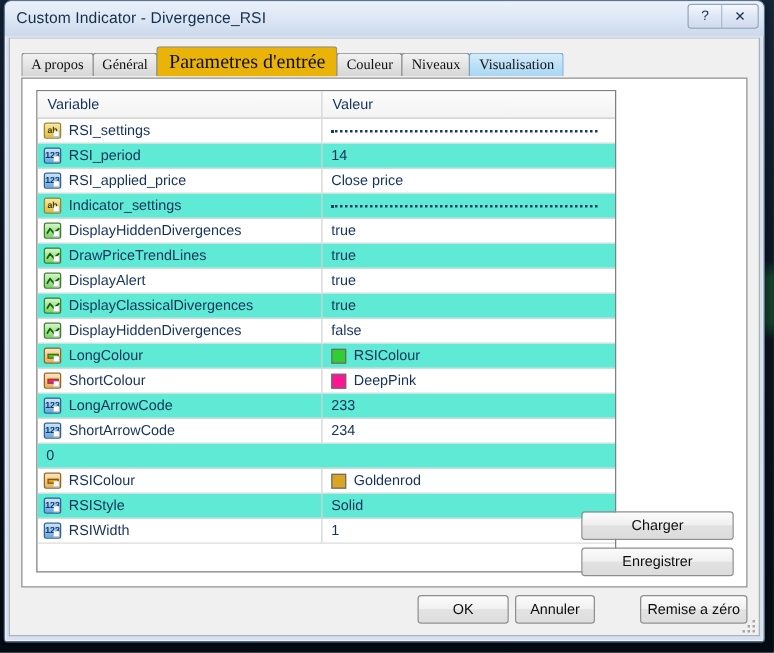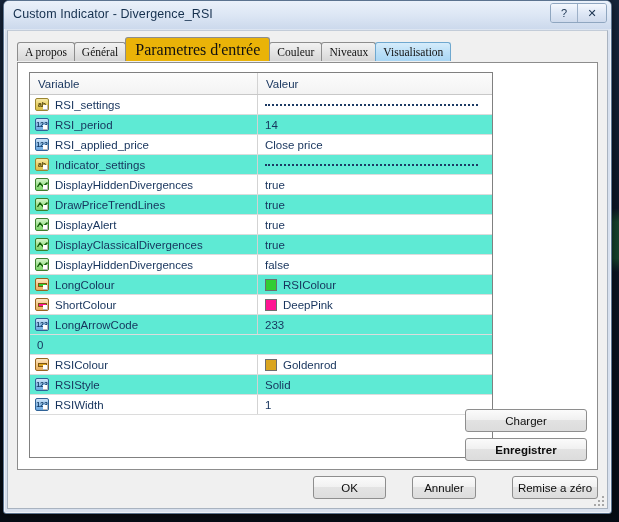--- a/index.html
+++ b/index.html
@@ -286,38 +286,38 @@
     color: #0d0d0d;
     display: flex;
     align-items: center;
     justify-content: center;
     background: linear-gradient(180deg,#fbfbfb 0%, #f0f0f0 48%, #e2e2e2 50%, #dcdcdc 100%);
     border: 1px solid #8e8e8e;
     border-radius: 3px;
     box-sizing: border-box;
   }
   #btn-charger     { top: 346px; }
-  #btn-enregistrer { top: 375px; font-weight: bold; }
+  #btn-enregistrer { top: 375px; }
 
   
   .bottom-btn {
     position: absolute;
     bottom: 9px;
     height: 23px;
     font-size: 11.5px;
     color: #0d0d0d;
     display: flex;
     align-items: center;
     justify-content: center;
     background: linear-gradient(180deg,#fbfbfb 0%, #f1f1f1 48%, #e3e3e3 50%, #dddddd 100%);
     border: 1px solid #8e8e8e;
     border-radius: 3px;
     box-sizing: border-box;
   }
-  #btn-ok      { right: 221px; width: 73px; }
+  #btn-ok      { right: 200px; width: 73px; }
   #btn-annuler { right: 131px; width: 64px; }
   #btn-reset   { right: 9px;   width: 86px; }
 
   #resize-grip {
     position: absolute;
     right: 3px;
     bottom: 2px;
     width: 12px;
     height: 12px;
   }
@@ -486,20 +486,29 @@
                 <span class="val-label">DeepPink</span>
               </div>
             </div>
             <div class="grid-row alt">
               <div class="cell-var">
                 <span class="ticon number">123</span>
                 <span class="var-label">LongArrowCode</span>
               </div>
               <div class="cell-val">
                 <span class="val-label">233</span>
+              </div>
+            </div>
+            <div class="grid-row">
+              <div class="cell-var">
+                <span class="ticon number">123</span>
+                <span class="var-label">ShortArrowCode</span>
+              </div>
+              <div class="cell-val">
+                <span class="val-label">234</span>
               </div>
             </div>
             <div class="grid-row alt">
               <div class="cell-val">
                 <span class="val-label">0</span>
               </div>
             </div>
             <div class="grid-row">
               <div class="cell-var">
                 <span class="ticon color">

